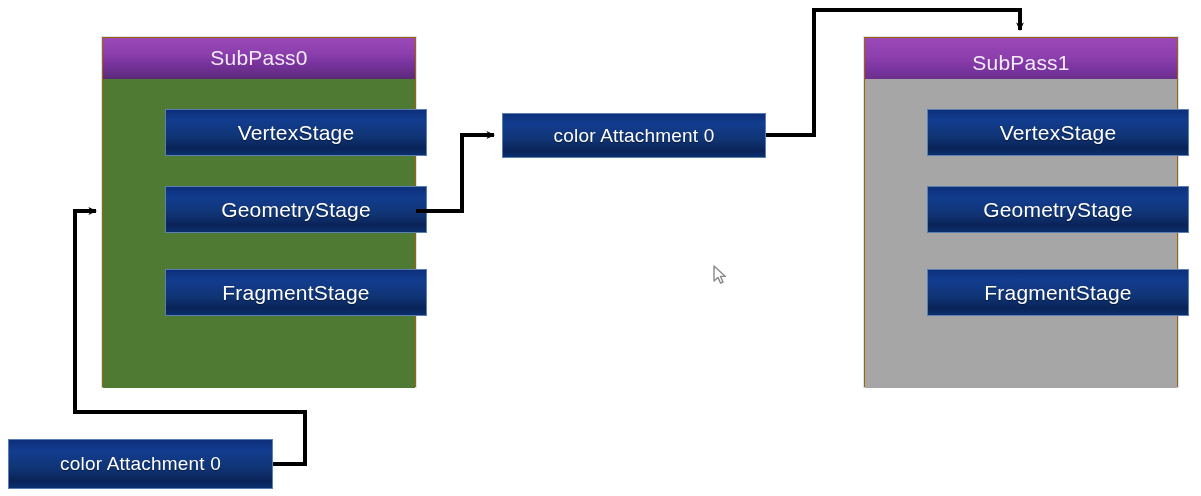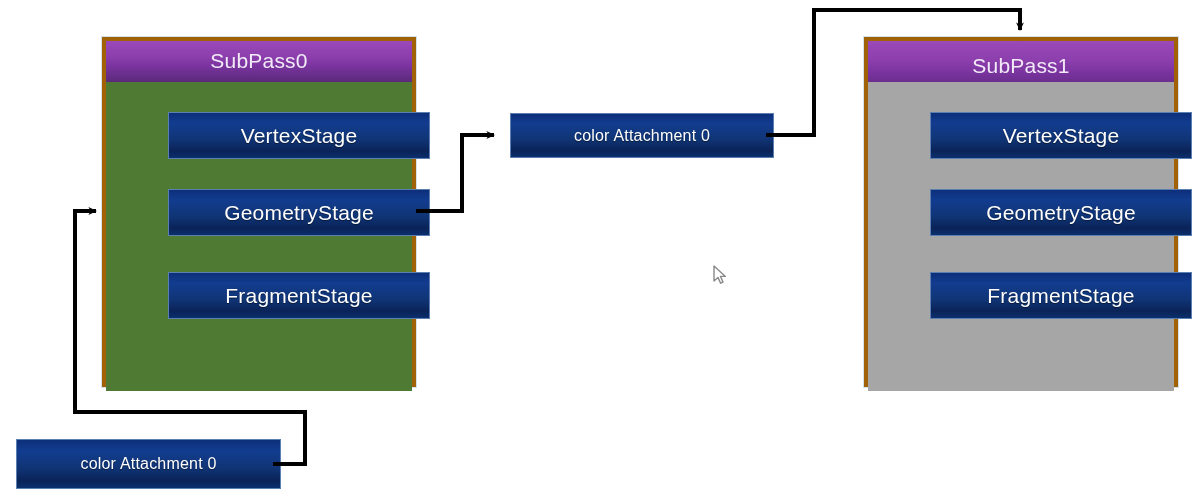--- a/index.html
+++ b/index.html
@@ -10,21 +10,21 @@
     font-family:"Liberation Sans", sans-serif;
     overflow:hidden;
     position:relative;
   }
   #canvas{position:absolute;left:0;top:0;width:1201px;height:496px;}
 
   
   .subpass{
     position:absolute;
     box-sizing:border-box;
-    border:4px solid #a16207;
+    border:1px solid #a16207;
     box-shadow:0 0 0 1px rgba(160,190,210,.45);
   }
   .subpass-header{
     position:absolute;left:0;top:0;width:100%;
     box-sizing:border-box;
     background:linear-gradient(to bottom,#9b49b8 0%,#8c3fad 38%,#7a34a0 62%,#5d2a7c 100%);
     border-bottom:1px solid #5a2a78;
     color:#f2eaf7;
     display:flex;align-items:center;justify-content:center;
     letter-spacing:.2px;
@@ -43,21 +43,21 @@
     background:linear-gradient(to bottom,#0d2f7a 0%,#123c8f 22%,#103576 58%,#0a2358 85%,#0b2f6e 100%);
     border:1px solid #5a7fb0;
     color:#ffffff;
     display:flex;align-items:center;justify-content:center;
     text-shadow:0 1px 1px rgba(0,0,0,.45);
     letter-spacing:.2px;
   }
 
   .t-title{font-size:21px;}
   .t-stage{font-size:21px;margin-left:36px;}
-  .t-attach{font-size:16px;margin-left:8px;}
+  .t-attach{font-size:19px;}
 
   
   #connectors{position:absolute;left:0;top:0;width:1201px;height:496px;pointer-events:none;}
 
   
   #cursor{position:absolute;pointer-events:none;}
 </style>
 </head>
 <body>
 

